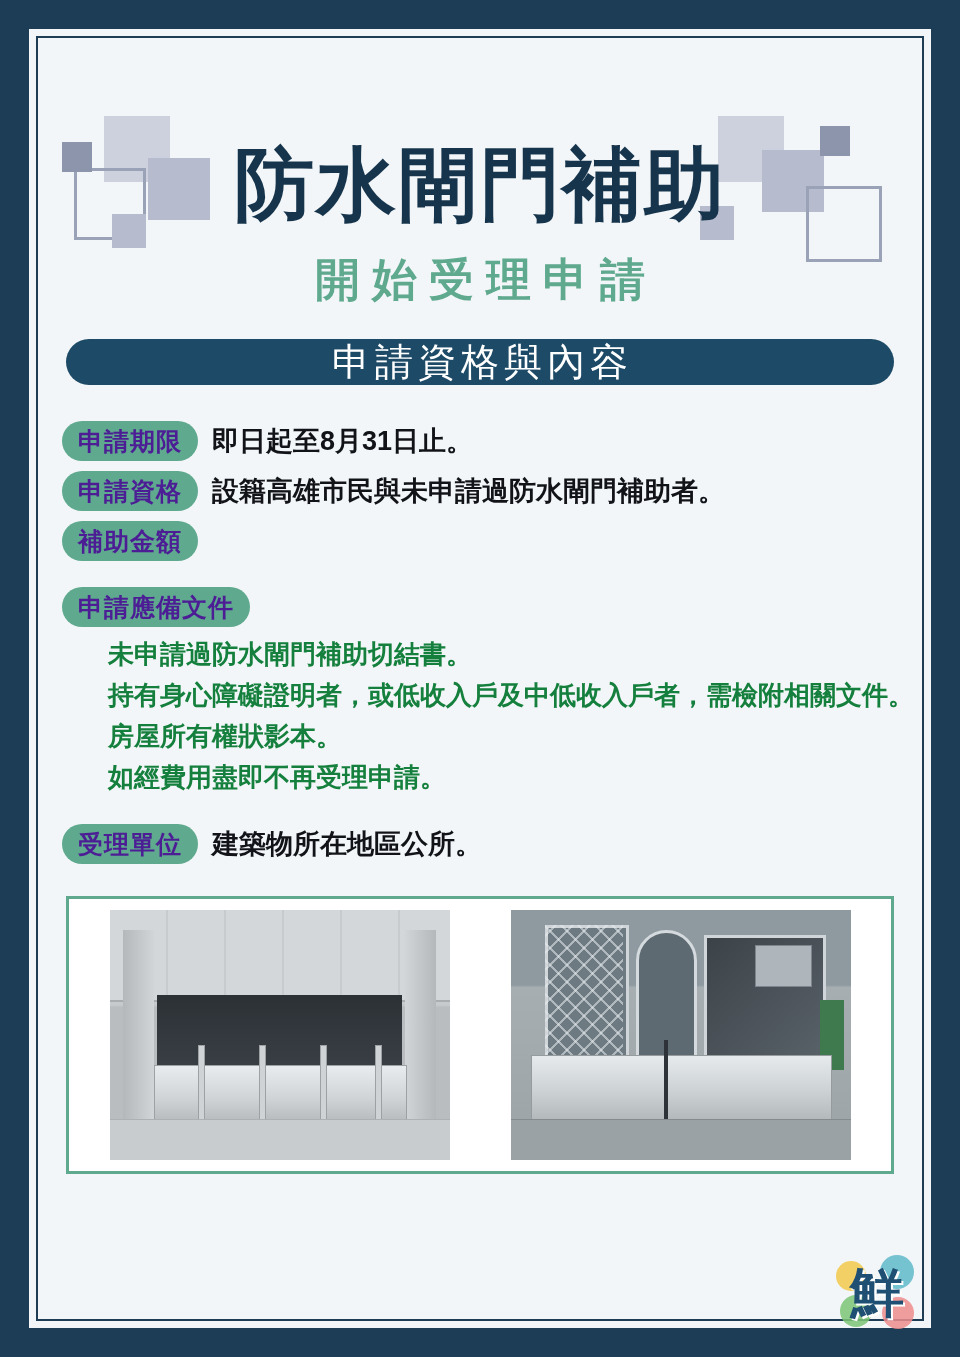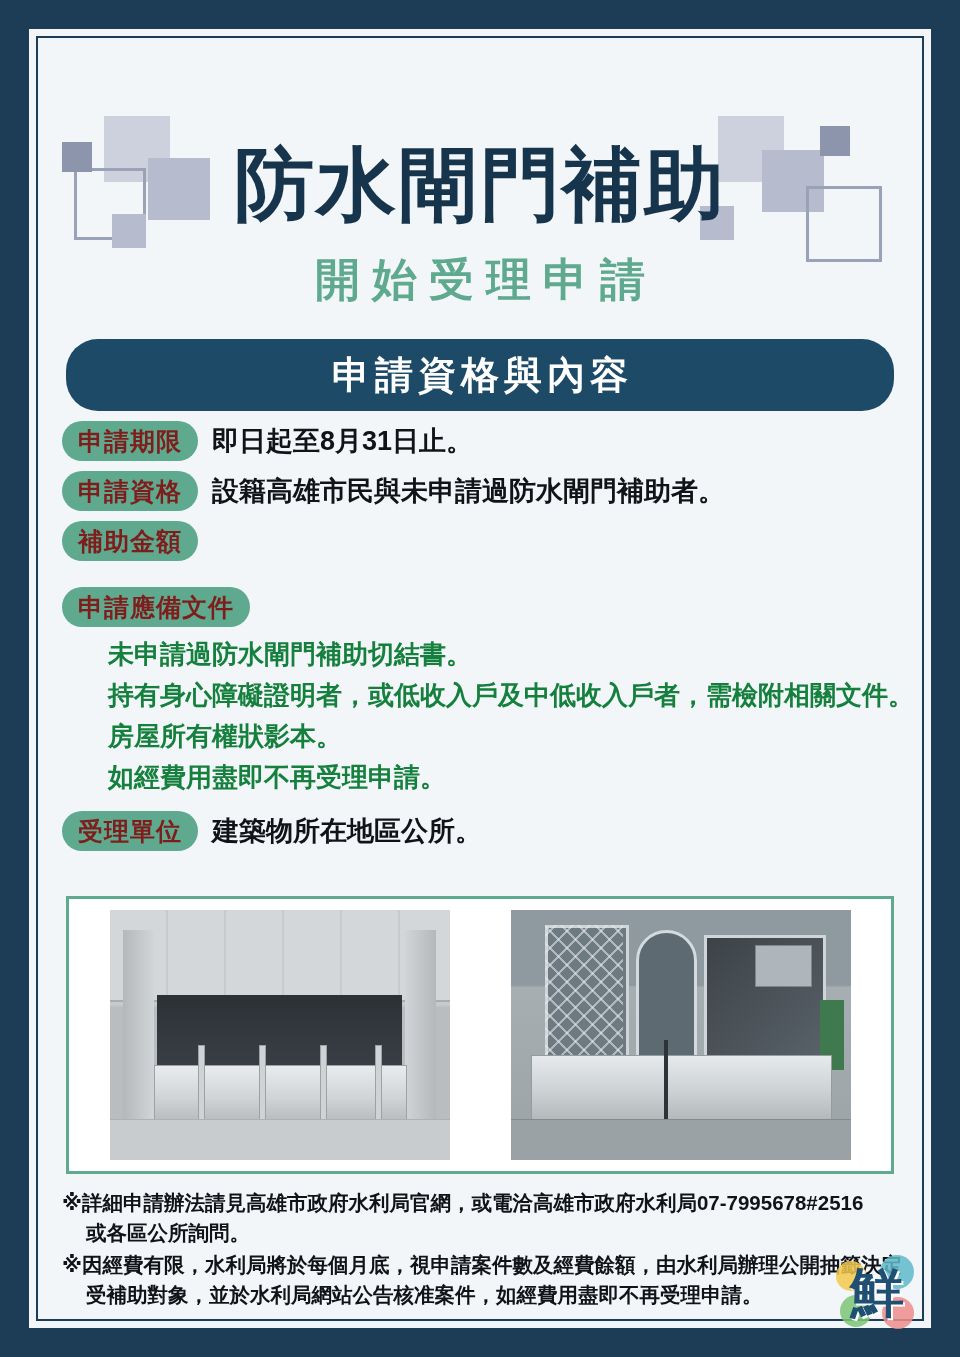--- a/index.html
+++ b/index.html
@@ -83,26 +83,26 @@
     text-indent: 12px;
     z-index: 5;
   }
 
   
   .banner {
     position: absolute;
     left: 66px;
     top: 339px;
     width: 828px;
-    height: 72px;
+    height: 46px;
     background: #1d4a66;
     border-radius: 32px;
     color: #ffffff;
     font-size: 38px;
-    font-weight: bold;
+    font-weight: normal;
     letter-spacing: 5px;
     text-indent: 5px;
     display: flex;
     align-items: center;
     justify-content: center;
   }
 
   
   .rows {
     position: absolute;
@@ -112,21 +112,21 @@
   }
   .row {
     display: flex;
     align-items: center;
     margin-bottom: 8px;
     min-height: 42px;
   }
   .pill {
     flex: 0 0 auto;
     background: #5fa98e;
-    color: #7f1d1d;
+    color: #4c1d95;
     border-radius: 22px;
     font-size: 25px;
     font-weight: bold;
     letter-spacing: 1px;
     padding: 4px 16px;
     line-height: 32px;
     white-space: nowrap;
   }
   .row-text {
     margin-left: 14px;
@@ -332,21 +332,21 @@
       <span class="pill">申請應備文件</span>
     </div>
 
     <div class="doc-list">
       <div class="doc-item">未申請過防水閘門補助切結書。</div>
       <div class="doc-item">持有身心障礙證明者，或低收入戶及中低收入戶者，需檢附相關文件。</div>
       <div class="doc-item">房屋所有權狀影本。</div>
       <div class="doc-item">如經費用盡即不再受理申請。</div>
     </div>
 
-    <div class="row" style="margin-top:12px;">
+    <div class="row" style="margin-top:25px;">
       <span class="pill">受理單位</span>
       <span class="row-text">建築物所在地區公所。</span>
     </div>
 
   </div>
 
   <div class="photo-box">
     <div class="photo photo-a">
       <div class="pa-wall"></div>
       <div class="pa-col-l"></div>
@@ -366,30 +366,20 @@
       <div class="pb-arch"></div>
       <div class="pb-win"></div>
       <div class="pb-win-ac"></div>
       <div class="pb-green"></div>
       <div class="pb-gate"></div>
       <div class="pb-rod"></div>
       <div class="pb-ground"></div>
     </div>
   </div>
 
-  <div class="notes">
-    <div class="note">
-      <span>※詳細申請辦法請見高雄市政府水利局官網，或電洽高雄市政府水利局07-7995678#2516</span>
-      <span class="indent">或各區公所詢問。</span>
-    </div>
-    <div class="note">
-      <span>※因經費有限，水利局將於每個月底，視申請案件數及經費餘額，由水利局辦理公開抽籤決定</span>
-      <span class="indent">受補助對象，並於水利局網站公告核准案件，如經費用盡即不再受理申請。</span>
-    </div>
-  </div>
 
   <div class="logo">
     <div class="logo-blob" style="left:2px;  top:6px;  width:30px; height:30px; background:#f2c94c;"></div>
     <div class="logo-blob" style="left:46px; top:0px;  width:34px; height:34px; background:#5fb8c9;"></div>
     <div class="logo-blob" style="left:6px;  top:40px; width:32px; height:32px; background:#7cc576;"></div>
     <div class="logo-blob" style="left:48px; top:42px; width:32px; height:32px; background:#ef8c8c;"></div>
     <div class="logo-text">鮮</div>
   </div>
 
 </div>

